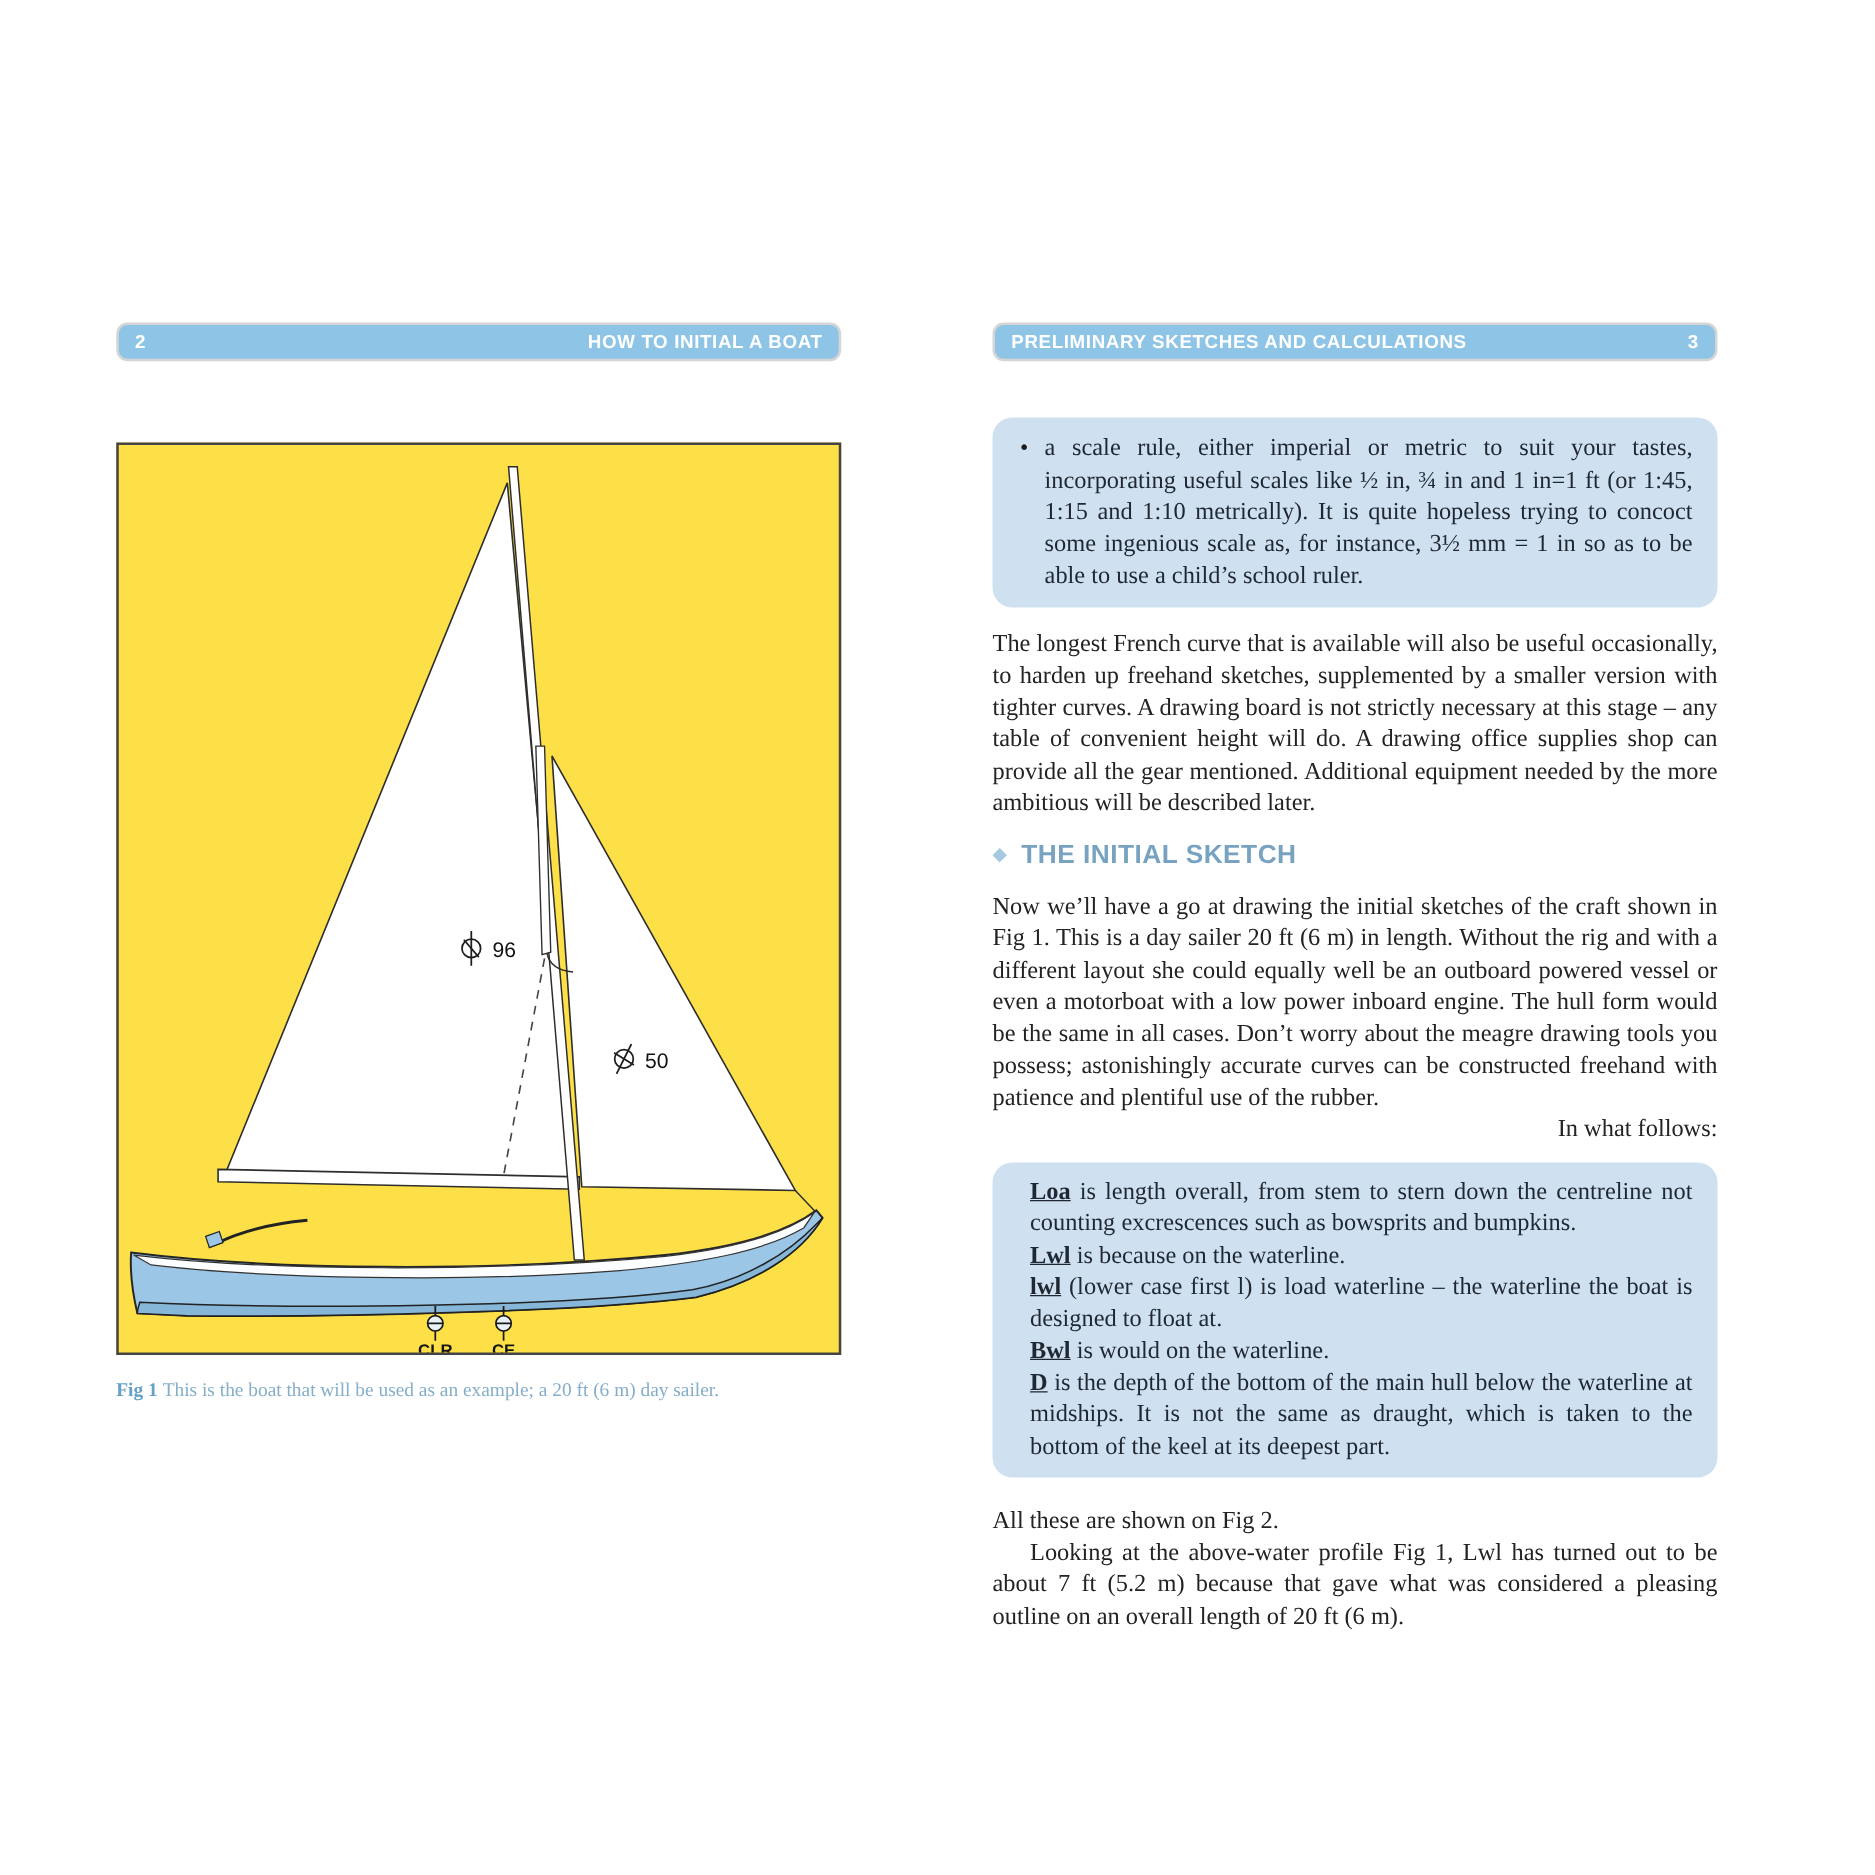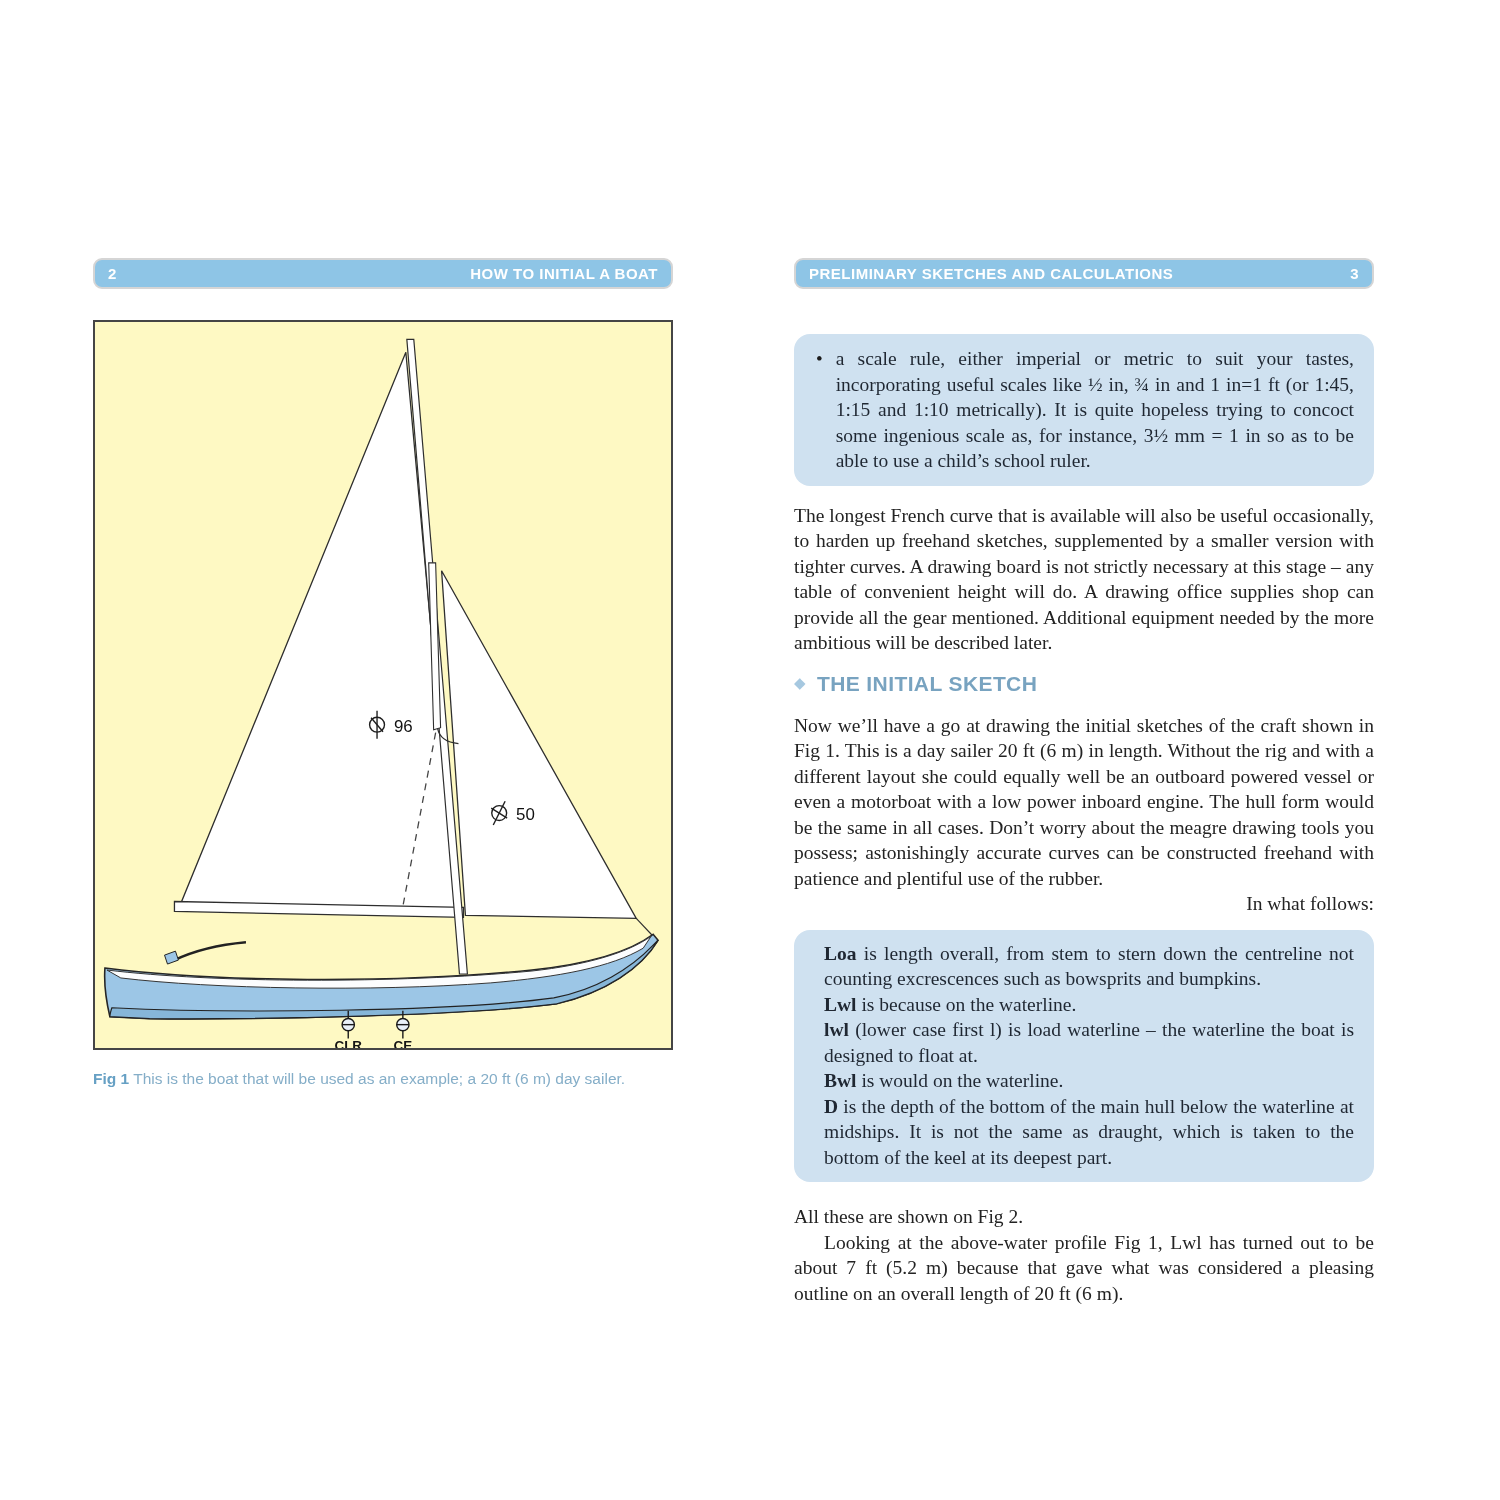--- a/index.html
+++ b/index.html
@@ -12,44 +12,44 @@
   
   .header-bar{box-sizing:border-box;height:31px;border-radius:9px;
     background:#8ec5e6;border:2px solid #d5d5d5;
     display:flex;align-items:center;justify-content:space-between;
     padding:0 13px;color:#ffffff;
     font-family:"Liberation Sans", sans-serif;font-weight:bold;font-size:15px;
     letter-spacing:.5px;}
   .header-bar .num{font-size:15px;}
 
   
-  .figure-box{box-sizing:border-box;margin-top:31px;width:580px;height:730px;
-    background:#fef9c3;border:2px solid #454545;}
+  .figure-box{box-sizing:border-box;margin-top:65px;width:580px;height:730px;
+    background:#fde047;border:2px solid #454545;}
   .figure-box svg{display:block;width:100%;height:100%;}
-  .caption{margin-top:18px;font-family:Liberation Sans, sans-serif;font-size:15.5px;
+  .caption{margin-top:18px;font-family:Liberation Serif, serif;font-size:15.5px;
     color:#85aec8;line-height:21px;}
   .caption b{color:#66a0c4;font-weight:bold;margin-right:4px;}
 
   
   .blue-box{background:#cfe1f0;border-radius:16px;box-sizing:border-box;}
   .box-bullets{margin-top:45px;padding:12px 20px 12px 10px;display:flex;}
   .box-bullets .bullet{flex:0 0 auto;color:#1c1c1c;font-size:19px;line-height:25.5px;
     margin:0 13px 0 12px;}
   .box-bullets .bullet-text{flex:1;font-size:19.5px;line-height:25.5px;color:#1f2732;
     text-align:justify;}
   p.body{margin:17px 0 0;font-size:19.5px;line-height:25.5px;color:#232323;text-align:justify;}
   p.follow{margin:0;text-indent:30px;text-align:right;}
   h2.sec{margin:16px 0 0;display:flex;align-items:center;
     font-family:"Liberation Sans", sans-serif;font-weight:bold;font-size:21px;
     color:#78a3c0;letter-spacing:.4px;}
   h2.sec .diamond{font-family:"DejaVu Sans", sans-serif;font-size:15px;color:#a6c8e0;
     margin-right:11px;line-height:1;}
   .def-box{margin-top:13px;padding:11px 20px 12px 30px;}
   .def-box .def{font-size:19.5px;line-height:25.5px;color:#1f2732;text-align:justify;}
-  .def-box .def b{font-weight:bold;}
+  .def-box .def b{font-weight:bold;text-decoration:underline;}
   p.fig2{margin:22px 0 0;text-align:left;}
 </style>
 </head>
 <body>
 
 <div class="canvas">
 
   <div class="page page-left">
     <div class="header-bar">
       <span class="num">2</span>

